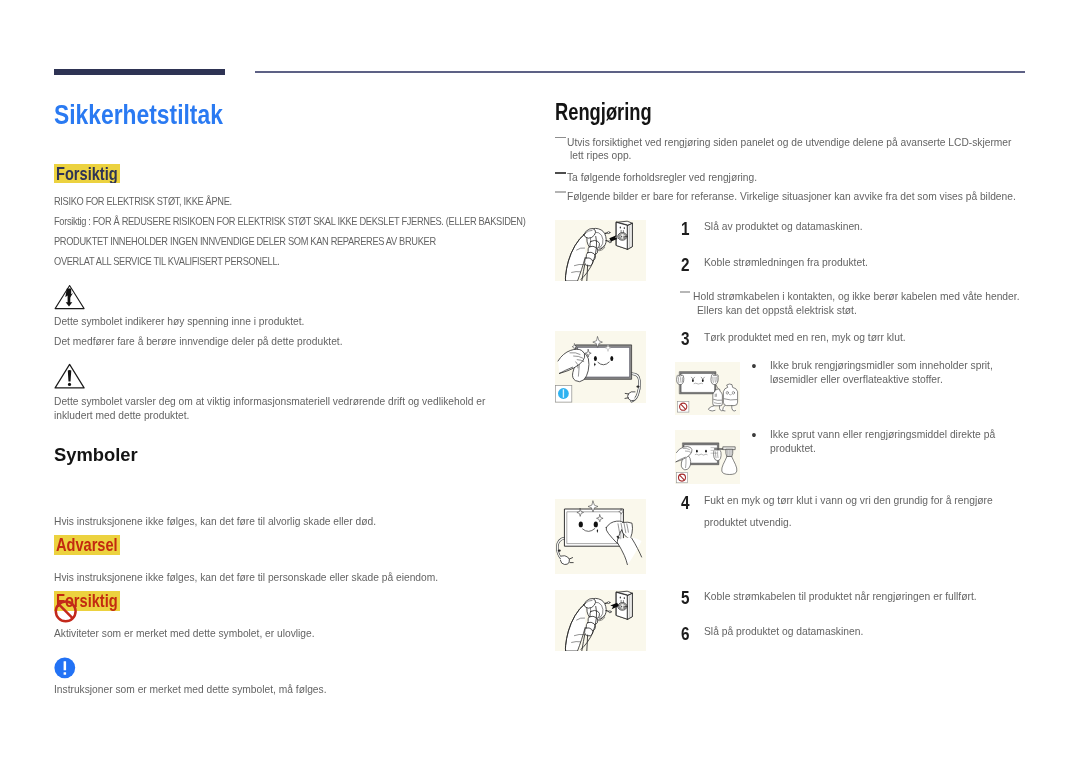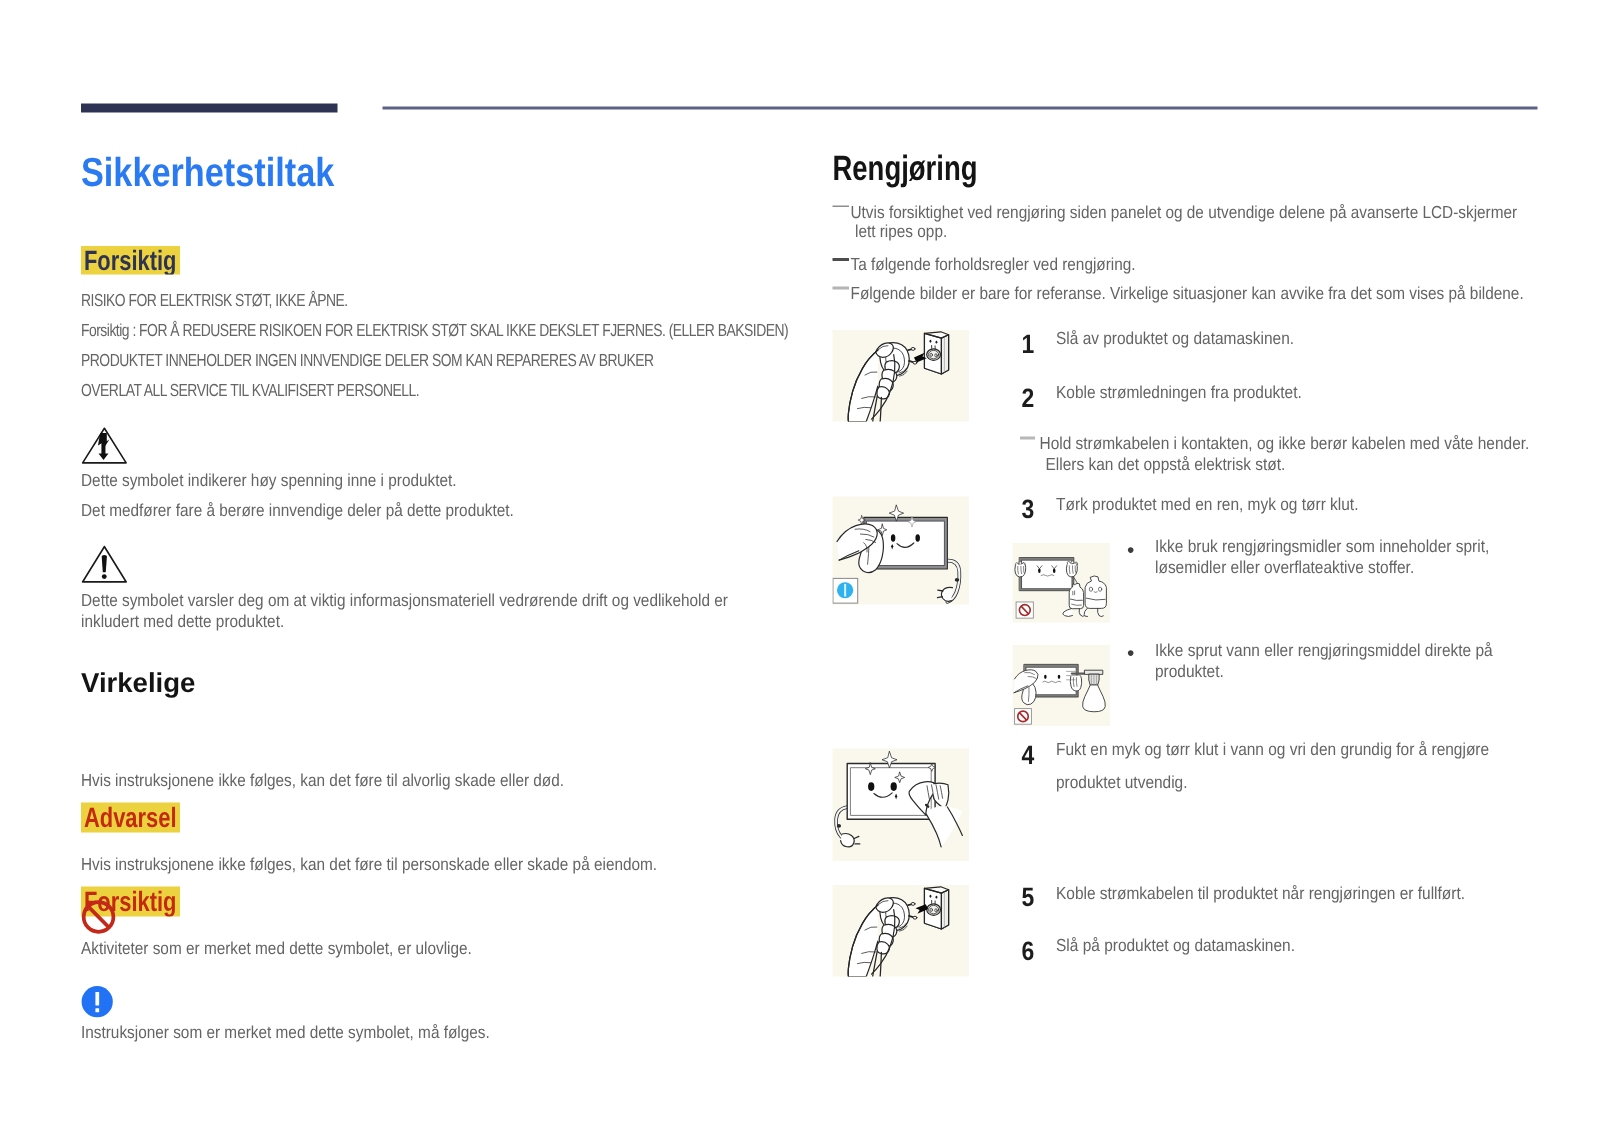--- a/index.html
+++ b/index.html
@@ -67,21 +67,21 @@
   <div class="abs" style="left:54px;top:363px;width:31px;height:26px;">
     <svg viewBox="0 0 31 26" width="31" height="26">
       <path d="M15.6 1.4 L30.1 24.9 L1.1 24.9 Z" fill="#fff" stroke="#1a1a1a" stroke-width="1.2" stroke-linejoin="round"></path>
       <path d="M13.8 7.6 Q15.5 6.3 17.3 7.6 L16.5 18.5 L14.5 18.5 Z" fill="#111"></path>
       <circle cx="15.5" cy="21.4" r="1.6" fill="#111"></circle>
     </svg>
   </div>
   <div class="ptxt abs" style="left:54px;top:391px;">Dette symbolet varsler deg om at viktig informasjonsmateriell vedrørende drift og vedlikehold er</div>
   <div class="ptxt abs" style="left:54px;top:405px;">inkludert med dette produktet.</div>
 
-  <div class="h2 abs" style="left:54px;top:444px;">Virkelige</div>
+  <div class="h2 abs" style="left:54px;top:444px;">Symboler</div>
 
   <div class="badge red abs" style="left:54px;top:486.8px;width:65.5px;"><span>Advarsel</span></div>
   <div class="ptxt abs" style="left:54px;top:511px;">Hvis instruksjonene ikke følges, kan det føre til alvorlig skade eller død.</div>
 
   <div class="badge red abs" style="left:54px;top:543.3px;width:65.5px;"><span>Forsiktig</span></div>
   <div class="ptxt abs" style="left:54px;top:567px;">Hvis instruksjonene ikke følges, kan det føre til personskade eller skade på eiendom.</div>
 
   <div class="abs" style="left:54px;top:600px;width:24px;height:23px;">
     <svg viewBox="0 0 24 23" width="24" height="23">
       <circle cx="11.7" cy="11.3" r="9.9" fill="none" stroke="#c3281b" stroke-width="2.5"></circle>

